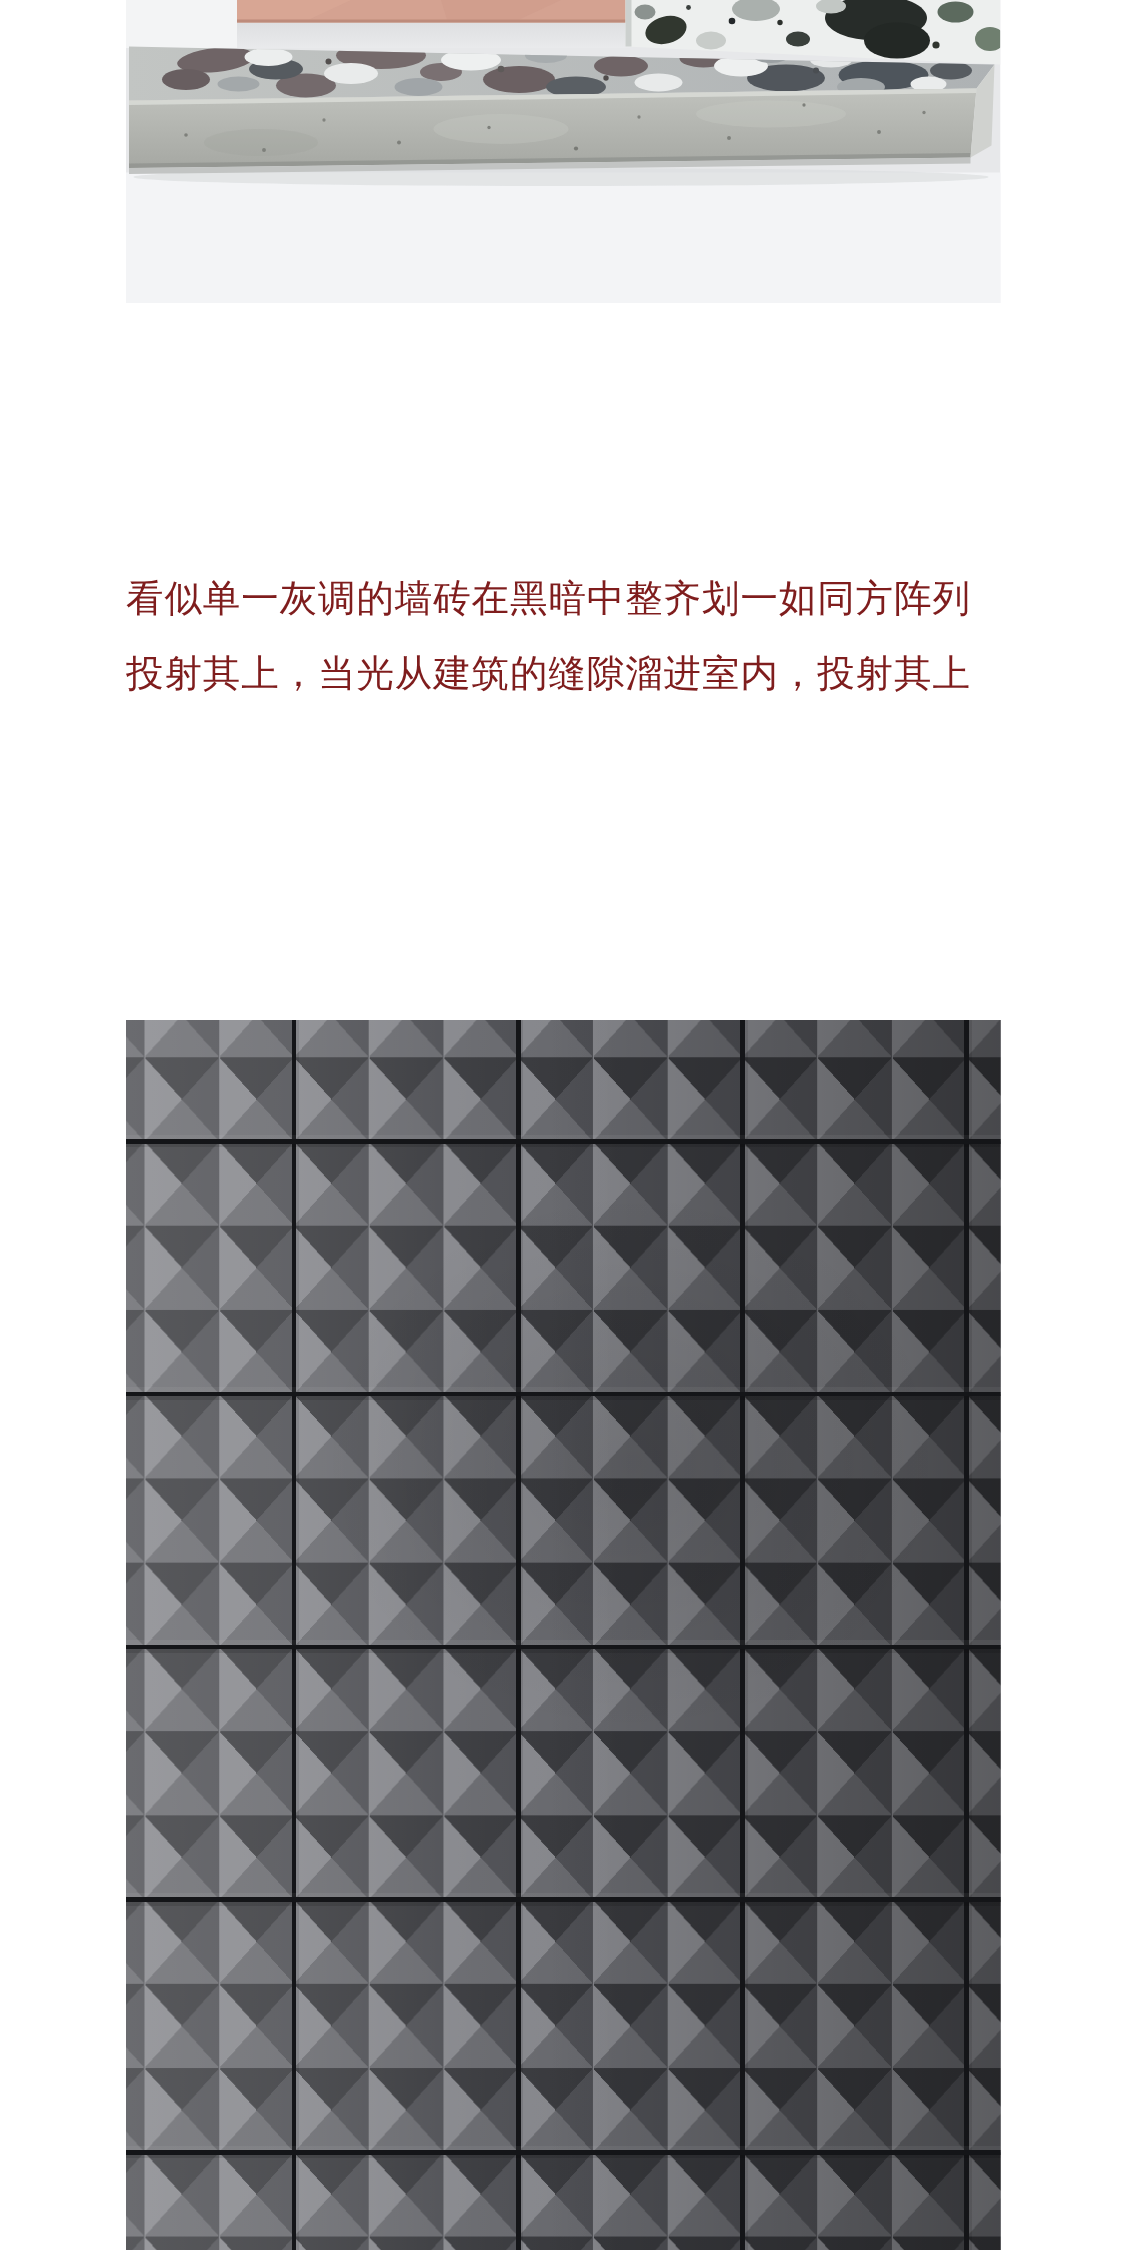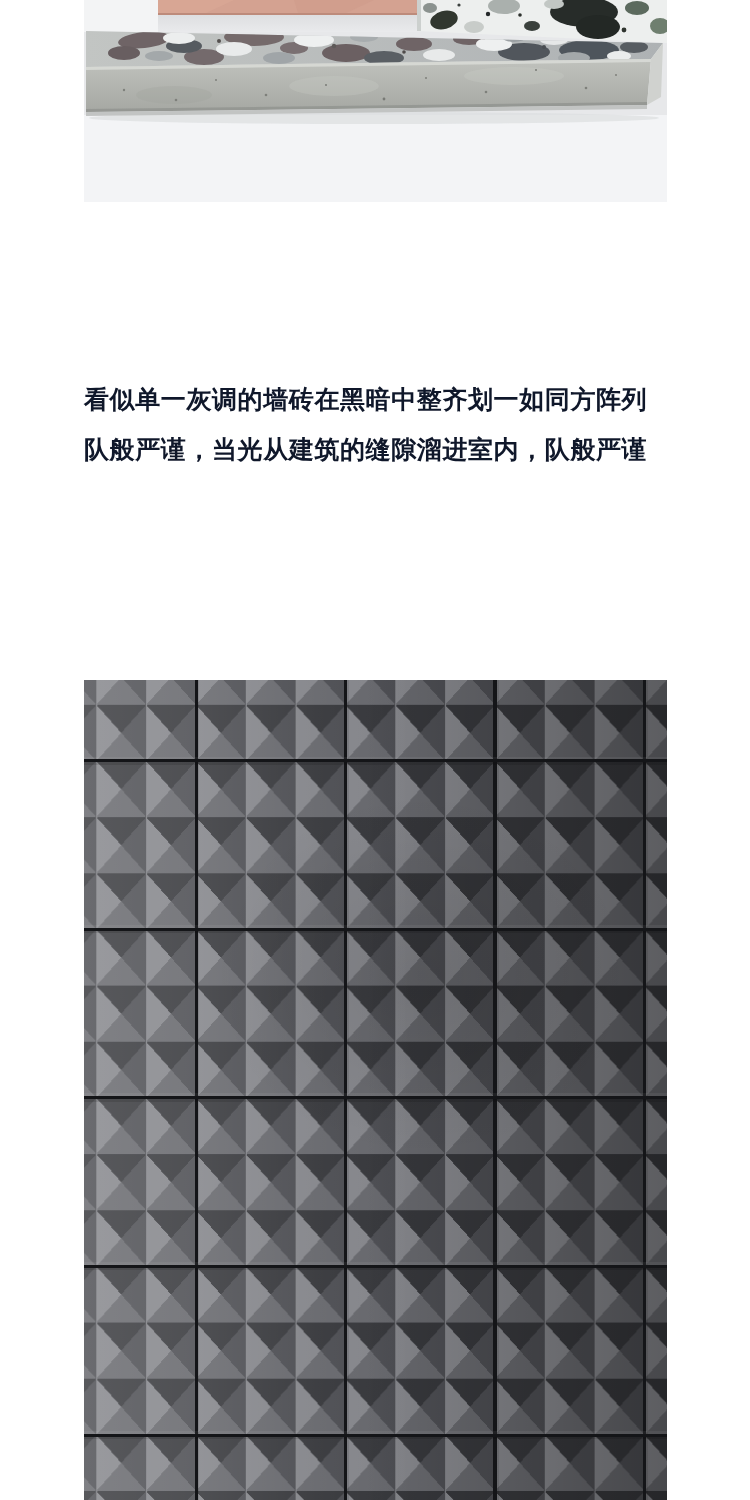--- a/index.html
+++ b/index.html
@@ -6,21 +6,21 @@
   body{font-family:"Liberation Sans","DejaVu Sans",sans-serif;}
   .page{position:relative;width:750px;height:1500px;background:#ffffff;overflow:hidden;margin:0 auto;}
 
   
   .hero{position:absolute;left:84px;top:0;width:583px;height:202px;}
 
   
   .paragraph{
     position:absolute;left:84px;top:374px;width:600px;
     font-size:25px;line-height:50px;letter-spacing:0.6px;
-    color:#0f172a;font-weight:700;
+    color:#7f1d1d;font-weight:400;
   }
   .paragraph .line{white-space:nowrap;}
 
   
   .tile-wall{
     position:absolute;left:84px;top:680px;width:583px;height:820px;
     background-color:#3a3b3f;
     background-image:
       
       repeating-linear-gradient(180deg,
@@ -175,18 +175,18 @@
       <polygon points="2,67 567,59 567,62 2,70" fill="#d8dad6" opacity="0.9"></polygon>
       <polygon points="2,109 563,102 563,105 2,112" fill="#8f918d" opacity="0.75"></polygon>
     </g>
 
     <polygon points="567,59 579,43 577,97 563,105" fill="#d0d2cf"></polygon>
     <polygon points="2,112 563,105 563,109 2,116" fill="#c2c4c3"></polygon>
   </svg>
 
   <div class="paragraph">
     <div class="line">看似单一灰调的墙砖在黑暗中整齐划一如同方阵列</div>
-    <div class="line">队般严谨，当光从建筑的缝隙溜进室内，队般严谨</div>
+    <div class="line">投射其上，当光从建筑的缝隙溜进室内，投射其上</div>
   </div>
 
   <div class="tile-wall"></div>
 
 </div>
 
 </body></html>

